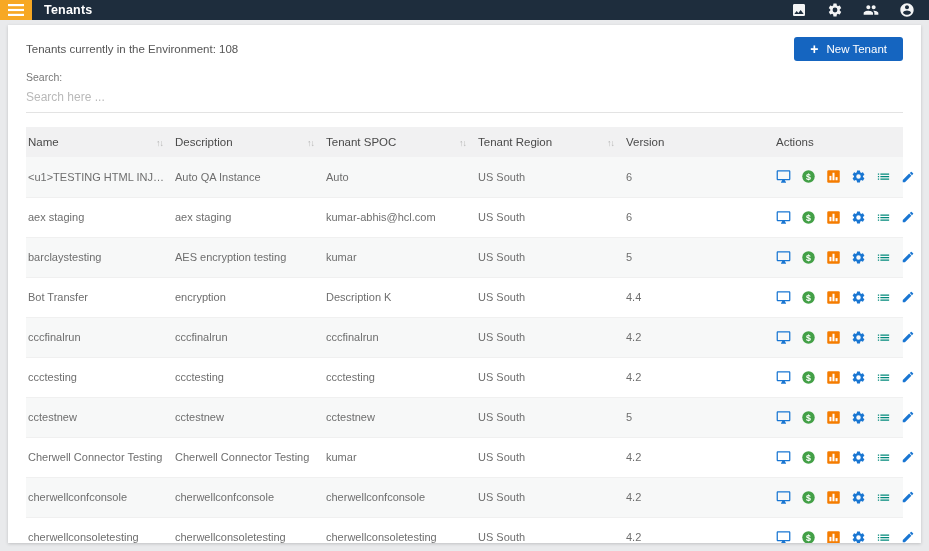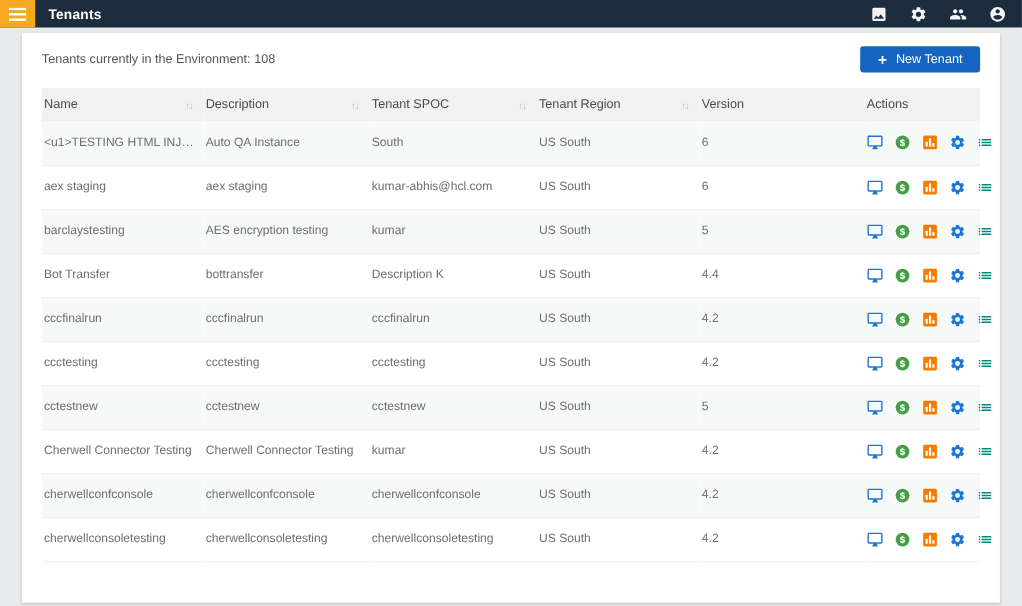--- a/index.html
+++ b/index.html
@@ -1,31 +1,31 @@
 <!DOCTYPE html>
 <html><head>
 <meta charset="utf-8">
 <style>
   * { margin:0; padding:0; box-sizing:border-box; }
   html,body { width:929px; height:551px; overflow:hidden; background:#e9eaec;
               font-family:"Liberation Sans", sans-serif; }
 
   
-  .topbar { height:25px; background:#1e2d3d; display:flex; align-items:stretch; }
+  .topbar { height:20px; background:#1e2d3d; display:flex; align-items:stretch; }
   .hamburger { width:32px; background:#f7a823; display:flex; align-items:center;
                justify-content:center; cursor:pointer; flex:0 0 32px; }
   .topbar-title { color:#fff; font-size:12.5px; font-weight:bold; display:flex;
                   align-items:center; margin-left:12px; letter-spacing:.2px; }
   .topbar-icons { margin-left:auto; display:flex; align-items:center; gap:20px;
                   margin-right:14px; }
   .tb-icon { width:16px; height:16px; display:inline-flex; cursor:pointer; opacity:.95; }
   .tb-icon svg { width:100%; height:100%; }
 
   
-  .card { margin:5px 20px 0; height:518px; background:#fff; overflow:hidden;
+  .card { margin:5px 8px 0; height:518px; background:#fff; overflow:hidden;
           box-shadow:0 1px 3px rgba(0,0,0,.18); padding:12px 18px 0; }
 
   .toolbar-row { display:flex; align-items:center; justify-content:space-between; }
   .count-text { font-size:11.5px; color:#555; }
   .new-tenant { background:#1565c0; color:#fff; border:none; border-radius:3px;
                 font-size:11.5px; padding:6px 16px; display:flex; align-items:center;
                 gap:8px; cursor:pointer; font-family:inherit; }
   .new-tenant .plus { font-size:14px; line-height:10px; font-weight:bold; }
 
   .search-block { margin-top:10px; }
@@ -94,20 +94,24 @@
 <div class="card">
 
   <div class="toolbar-row">
     <div class="count-text">Tenants currently in the Environment: 108</div>
     <button class="new-tenant">
       <span class="plus">+</span>
       <span>New Tenant</span>
     </button>
   </div>
 
+  <div class="search-block">
+    <label class="search-label">Search:</label>
+    <input class="search-input" type="text" placeholder="Search here ..." style="">
+  </div>
 
   <table>
     <colgroup>
       <col style="width:147px">
         <col style="width:151px">
         <col style="width:152px">
       <col style="width:148px">
         <col style="width:150px">
         <col>
     </colgroup>
@@ -146,21 +150,21 @@
           <span class="th-inner">
               <span>Actions</span>
             </span>
         </th>
       </tr>
     </thead>
     <tbody>
         <tr>
           <td>&lt;u1&gt;TESTING HTML INJECTI...</td>
           <td>Auto QA Instance</td>
-          <td>South</td>
+          <td>Auto</td>
           <td>US South</td>
           <td>6</td>
           <td class="actions-cell">
             <span class="actions-inner">
               <span class="action-icon">
                 <svg viewBox="0 0 24 24" width="15" height="15">
                   <path fill="#1976d2" d="M21 2H3c-1.1 0-2 .9-2 2v12c0 1.1.9 2 2 2h7l-2 3v1h8v-1l-2-3h7c1.1 0 2-.9 2-2V4c0-1.1-.9-2-2-2zm0 14H3V4h18v12z"></path>
                 </svg>
               </span>
               <span class="action-icon">
@@ -280,21 +284,21 @@
               <span class="action-icon">
                 <svg viewBox="0 0 24 24" width="14" height="14">
                   <path fill="#1976d2" d="M3 17.25V21h3.75L17.81 9.94l-3.75-3.75L3 17.25zM20.71 7.04a.996.996 0 0 0 0-1.41l-2.34-2.34a.996.996 0 0 0-1.41 0l-1.83 1.83 3.75 3.75 1.83-1.83z"></path>
                 </svg>
               </span>
             </span>
           </td>
         </tr>
         <tr>
           <td>Bot Transfer</td>
-          <td>bottransfer</td>
+          <td>encryption</td>
           <td>Description K</td>
           <td>US South</td>
           <td>4.4</td>
           <td class="actions-cell">
             <span class="actions-inner">
               <span class="action-icon">
                 <svg viewBox="0 0 24 24" width="15" height="15">
                   <path fill="#1976d2" d="M21 2H3c-1.1 0-2 .9-2 2v12c0 1.1.9 2 2 2h7l-2 3v1h8v-1l-2-3h7c1.1 0 2-.9 2-2V4c0-1.1-.9-2-2-2zm0 14H3V4h18v12z"></path>
                 </svg>
               </span>

